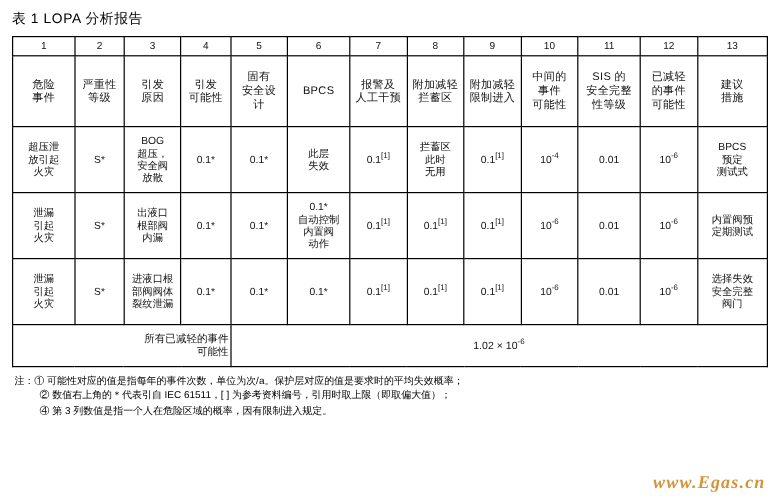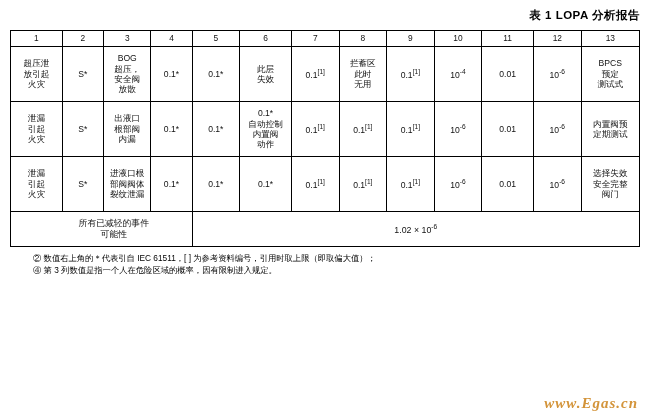--- a/index.html
+++ b/index.html
@@ -15,23 +15,23 @@
     overflow: hidden;
   }
   .page {
     position: relative;
     width: 650px;
     height: 414px;
     box-sizing: border-box;
     padding: 6px 10px 0 10px;
   }
   .caption {
-    text-align: right;
+    text-align: left;
     font-size: 11.5px;
-    font-weight: bold;
+    font-weight: normal;
     letter-spacing: 0.5px;
     margin: 2px 0 7px 0;
     color: #000;
   }
   table.lopa {
     border-collapse: collapse;
     width: 630px;
     table-layout: fixed;
     font-size: 8.6px;
     line-height: 1.22;
@@ -64,21 +64,21 @@
   }
   .sup {
     font-size: 6.6px;
     vertical-align: super;
   }
   .totalrow td {
     height: 32px;
     font-size: 8.8px;
   }
   .totalrow td.label {
-    text-align: center;
+    text-align: right;
     padding-left: 26px;
   }
   .notes {
     margin-top: 5px;
     font-size: 8.3px;
     line-height: 1.5;
     color: #000;
     padding-left: 2px;
   }
   .notes .line {
@@ -139,20 +139,51 @@
       <td>7</td>
       <td>8</td>
       <td>9</td>
       <td>10</td>
       <td>11</td>
       <td>12</td>
       <td>13</td>
     </tr>
 
 
+    <tr class="headrow">
+      <td style="white-space:pre-line">危险
+事件</td>
+      <td style="white-space:pre-line">严重性
+等级</td>
+      <td style="white-space:pre-line">引发
+原因</td>
+      <td style="white-space:pre-line">引发
+可能性</td>
+      <td style="white-space:pre-line">固有
+安全设
+计</td>
+      <td style="white-space:pre-line">BPCS</td>
+      <td style="white-space:pre-line">报警及
+人工干预</td>
+      <td style="white-space:pre-line">附加减轻
+拦蓄区</td>
+      <td style="white-space:pre-line">附加减轻
+限制进入</td>
+      <td style="white-space:pre-line">中间的
+事件
+可能性</td>
+      <td style="white-space:pre-line">SIS 的
+安全完整
+性等级</td>
+      <td style="white-space:pre-line">已减轻
+的事件
+可能性</td>
+      <td style="white-space:pre-line">建议
+措施</td>
+    </tr>
 
     <tr class="datarow">
       <td style="white-space:pre-line">超压泄
 放引起
 火灾</td>
       <td>S*</td>
       <td style="white-space:pre-line">BOG
 超压，
 安全阀
 放散</td>
@@ -221,18 +252,19 @@
 
     <tr class="totalrow">
       <td class="label" colspan="4" style="white-space:pre-line">所有已减轻的事件
 可能性</td>
       <td colspan="9"><span>1.02 × 10</span><span class="sup">-6</span></td>
     </tr>
   </tbody>
     </table>
 
   <div class="notes">
+    <div class="line"><span class="idx">注：</span><span class="body">① 可能性对应的值是指每年的事件次数，单位为次/a。保护层对应的值是要求时的平均失效概率；</span></div>
     <div class="line" style="padding-left:21px"><span class="body">② 数值右上角的＊代表引自 IEC 61511，[ ] 为参考资料编号，引用时取上限（即取偏大值）；</span></div>
     <div class="line" style="padding-left:21px"><span class="body">④ 第 3 列数值是指一个人在危险区域的概率，因有限制进入规定。</span></div>
   </div>
 
   <div class="watermark">www.Egas.cn</div>
 </div>
 
 </body></html>

